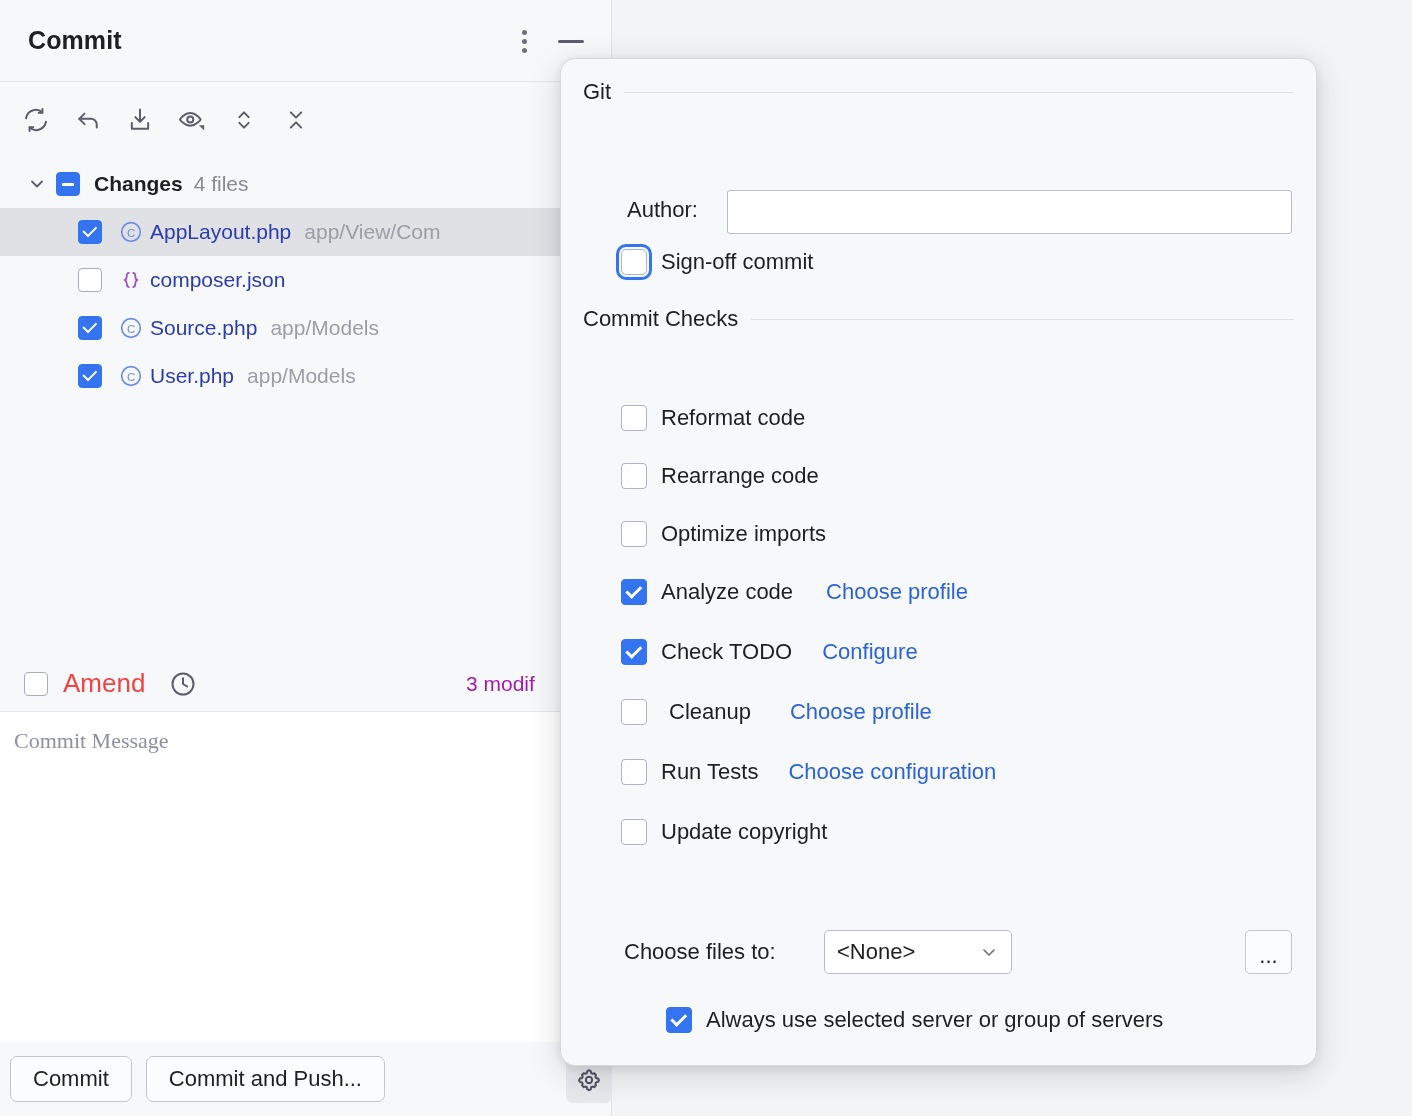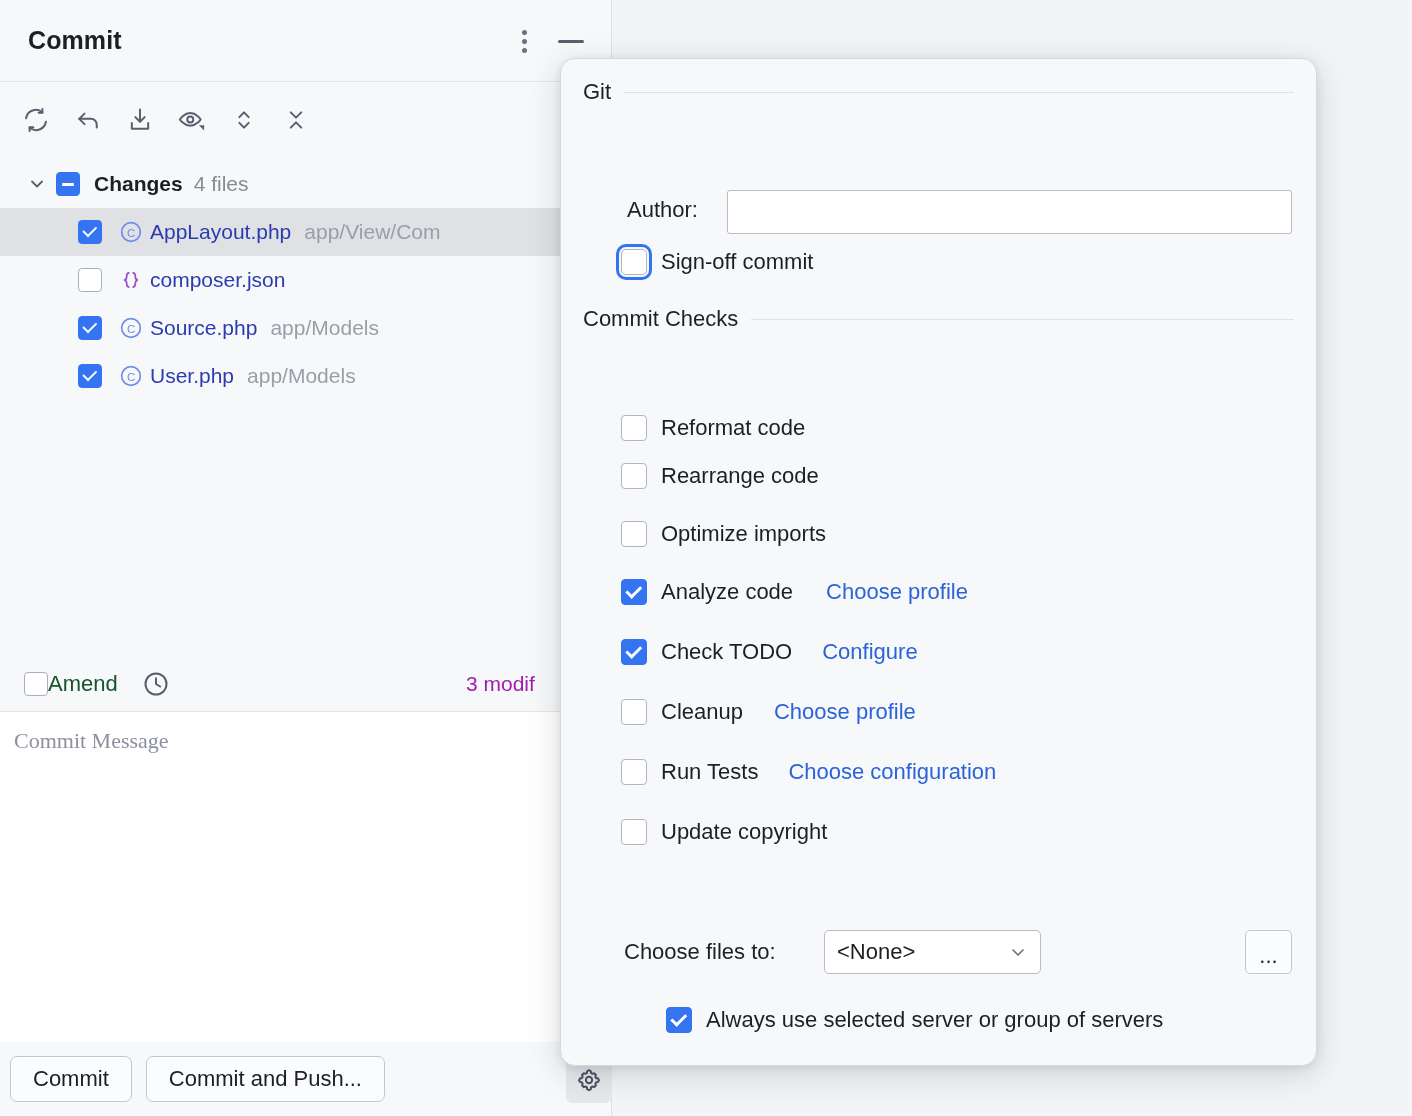--- a/index.html
+++ b/index.html
@@ -87,21 +87,21 @@
   .grp-count { margin-left: 11px; font-size: 21px; color: #878a94; }
   .fname { margin-left: 4px; font-size: 21px; color: #2b3cb0; }
   .fpath { margin-left: 13px; font-size: 21px; color: #9a9ea8; }
 
   
   .cp-amend {
     position: absolute; left: 0; top: 656px; width: 612px; height: 56px;
     display: flex; align-items: center; padding-left: 24px;
     border-bottom: 1px solid #e4e6eb;
   }
-  .amend-label { font-size: 22px; color: #14532d; }
+  .amend-label { margin-left: 15px; font-size: 26px; color: #ef4444; }
   .clock-ic { margin-left: 23px; width: 30px; height: 30px; color: #5a5d6b; cursor: pointer; }
   .mod-link {
     position: absolute; left: 466px; top: 50%; transform: translateY(-50%);
     font-size: 21px; color: #a21caf; white-space: nowrap; cursor: pointer;
   }
 
   
   .cp-message {
     position: absolute; left: 0; top: 712px; width: 612px; height: 330px;
     background: #ffffff;
@@ -175,21 +175,21 @@
   .author-label { position: absolute; left: 66px; top: 138px; font-size: 22px; color: #1e1f22; }
   .author-input {
     position: absolute; left: 166px; top: 131px; width: 565px; height: 44px;
     background: #fff; border: 1.6px solid #b8bcc6; border-radius: 3px;
     font-size: 21px; color: #1e1f22; padding: 0 10px;
     font-family: "Liberation Sans", sans-serif;
   }
 
   .upload-label { position: absolute; left: 63px; top: 880px; font-size: 22px; color: #1e1f22; }
   .combo {
-    position: absolute; left: 263px; top: 871px; width: 217px; height: 44px;
+    position: absolute; left: 263px; top: 871px; width: 188px; height: 44px;
     background: #fff; border: 1.6px solid #b8bcc6; border-radius: 5px;
     display: flex; align-items: center; cursor: pointer;
   }
   .combo .val { margin-left: 12px; font-size: 22px; color: #1e1f22; }
   .combo .chv { position: absolute; right: 12px; top: 50%; transform: translateY(-50%); color: #6c707e; display:flex; }
   .ellipsis-btn {
     position: absolute; left: 684px; top: 871px; width: 47px; height: 44px;
     background: #fbfcfd; border: 1.6px solid #c2c6d0; border-radius: 5px;
     display: flex; align-items: flex-end; justify-content: center; cursor: pointer;
     font-size: 22px; color: #1e1f22; padding-bottom: 4px;
@@ -367,21 +367,21 @@
     <div class="row" style="left:60px; top:190px;">
       <span class="pcb focused"></span>
       <span class="cb-text">Sign-off commit</span>
     </div>
 
     <div class="sec-head" style="top:247px;">
       <span class="t">Commit Checks</span>
       <span class="ln"></span>
     </div>
 
-    <div class="row" style="left:60px; top:346px;margin-top:10px;">
+    <div class="row" style="left:60px; top:346px;">
       <span class="pcb"></span>
       <span class="cb-text">Reformat code</span>
     </div>
 
     <div class="row" style="left:60px; top:404px;">
       <span class="pcb"></span>
       <span class="cb-text">Rearrange code</span>
     </div>
 
     <div class="row" style="left:60px; top:462px;">
@@ -394,21 +394,21 @@
       <span class="cb-text">Analyze code</span>
       <span class="lnk" style="margin-left:33px;">Choose profile</span>
     </div>
 
     <div class="row" style="left:60px; top:580px;">
       <span class="pcb on"></span>
       <span class="cb-text">Check TODO</span>
       <span class="lnk" style="margin-left:30px;">Configure</span>
     </div>
 
-    <div class="row" style="left:60px; top:640px;">
+    <div class="row" style="left:60px; top:640px;gap:8px;">
       <span class="pcb"></span>
       <span class="cb-text">Cleanup</span>
       <span class="lnk" style="margin-left:31px;">Choose profile</span>
     </div>
 
     <div class="row" style="left:60px; top:700px;">
       <span class="pcb"></span>
       <span class="cb-text">Run Tests</span>
       <span class="lnk" style="margin-left:30px;text-align:right;">Choose configuration</span>
     </div>

